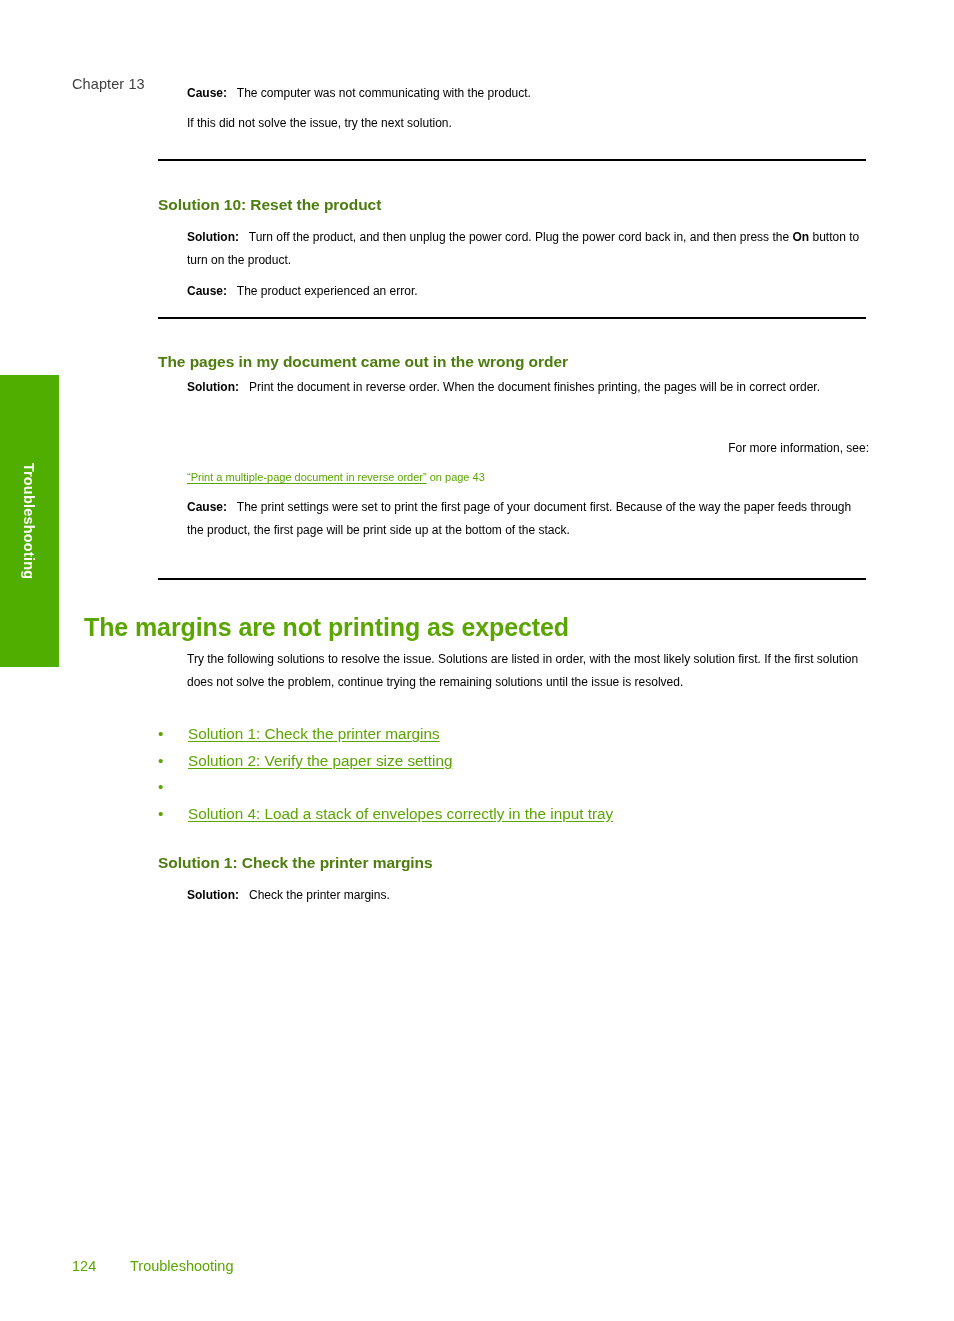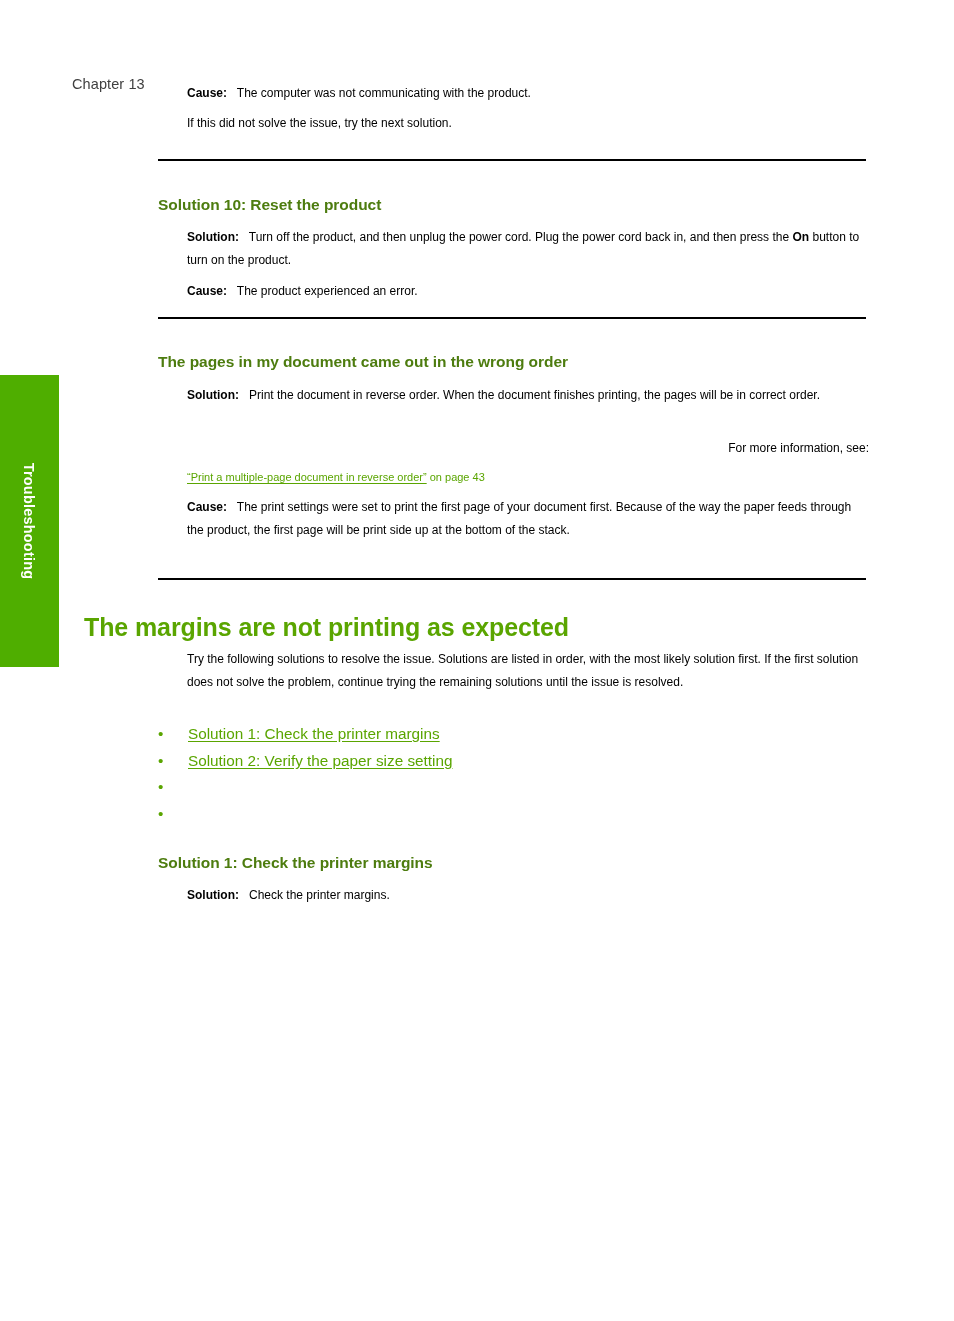--- a/index.html
+++ b/index.html
@@ -213,21 +213,21 @@
     </div>
 
     <div class="para" style="top:280px;">
       <b>Cause:</b><span>&nbsp;&nbsp; </span><span>The product experienced an error.</span>
     </div>
 
     <div class="rule" style="top:317px;"></div>
 
     <div class="h2-solution" style="top:353px;">The pages in my document came out in the wrong order</div>
 
-    <div class="para" style="top:384px;">
+    <div class="para" style="top:376px;">
       <b>Solution:</b><span>&nbsp;&nbsp; </span><span>Print the document in reverse order. When the document finishes printing, the pages will be in correct order.</span>
     </div>
 
     <div class="para" style="top:437px;text-align:right;">For more information, see:</div>
 
     <div class="xref" style="top:466px;">
       <span class="linked">“Print a multiple-page document in reverse order”</span><span class="tail"> on page 43</span>
     </div>
 
     <div class="para" style="top:496px;">
@@ -251,26 +251,31 @@
         <span class="bullet-marker">•</span>
         <span class="bullet-link">Solution 2: Verify the paper size setting</span>
       </div>
 
       <div class="bullet-item">
         <span class="bullet-marker">•</span>
       </div>
 
       <div class="bullet-item">
         <span class="bullet-marker">•</span>
+        <span class="bullet-link">Solution 4: Load a stack of envelopes correctly in the input tray</span>
       </div>
 
     </div>
 
     <div class="h2-solution" style="top:854px;">Solution 1: Check the printer margins</div>
 
     <div class="para" style="top:884px;">
       <b>Solution:</b><span>&nbsp;&nbsp; </span><span>Check the printer margins.</span>
     </div>
 
   </div>
 
+  <div class="footer">
+    <span class="footer-pagenum">124</span>
+    <span class="footer-title">Troubleshooting</span>
+  </div>
 
 </div>
 
 </body></html>

